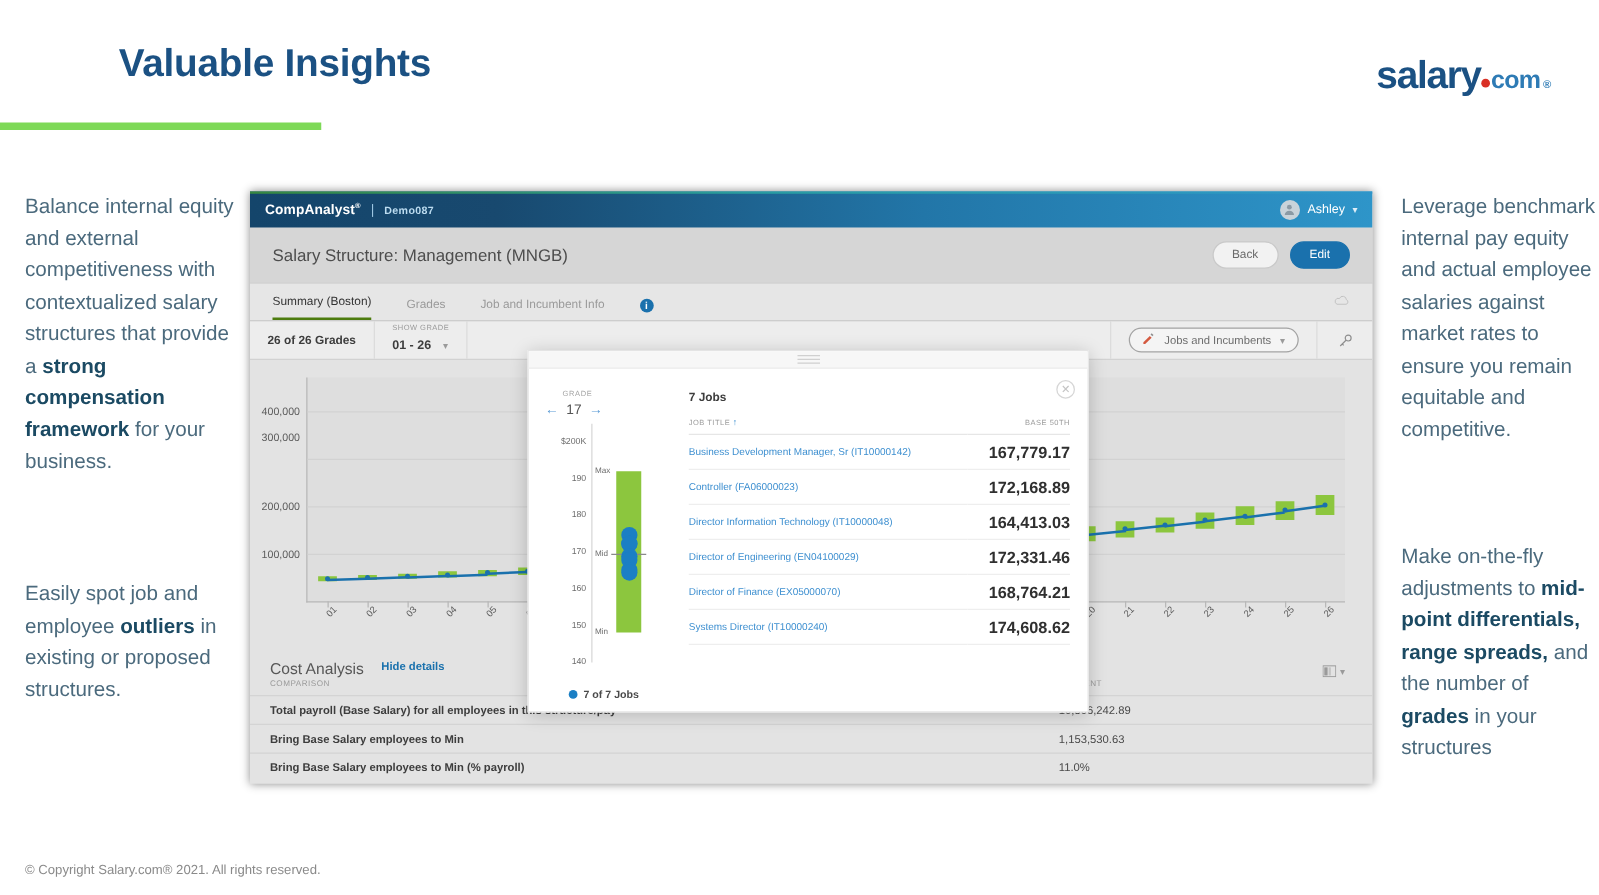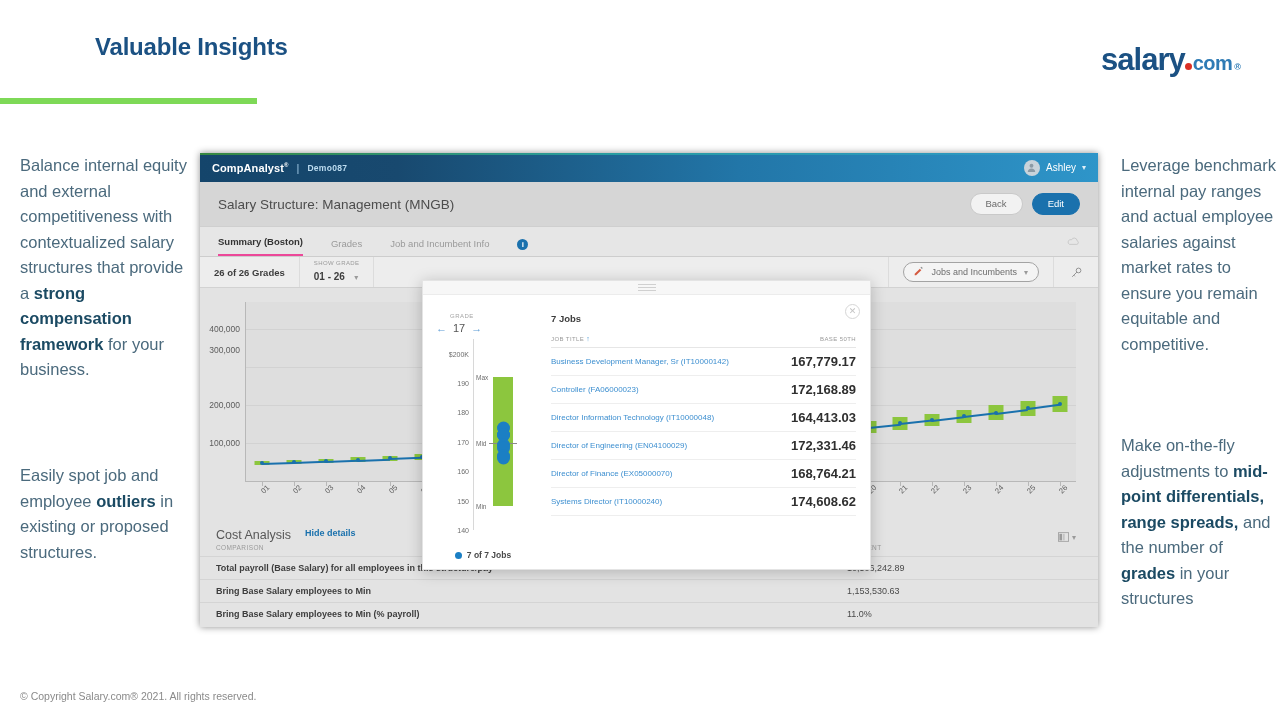--- a/index.html
+++ b/index.html
@@ -4,21 +4,21 @@
 <style>
   html,body{margin:0;padding:0;}
   body{
     width:1279px;height:716px;background:#ffffff;overflow:hidden;position:relative;
     font-family:"Liberation Sans", sans-serif;
     -webkit-font-smoothing:antialiased;
   }
   
   .slide-title{
     position:absolute;left:95px;top:33px;
-    font-size:24px;font-weight:bold;color:#1b5183;letter-spacing:-0.2px;
+    font-size:31px;font-weight:bold;color:#1b5183;letter-spacing:-0.2px;
   }
   .title-rule{
     position:absolute;left:0;top:98px;width:257px;height:6px;background:#7ed957;
   }
   .brand{
     position:absolute;right:38px;top:42px;display:flex;align-items:baseline;
   }
   .brand .b1{font-size:31px;font-weight:bold;color:#1b5183;letter-spacing:-1px;}
   .brand .b2{font-size:20px;font-weight:bold;color:#2e7bb5;letter-spacing:-0.5px;position:relative;}
   .brand .dot{
@@ -76,21 +76,21 @@
     border-radius:13px;font-size:9.5px;padding:5px 15px;line-height:1;
   }
   .btn-back{background:#f2f2f2;color:#6b6b6b;border:1px solid #c9c9c9;}
   .btn-edit{background:#1a71ad;color:#fff;border:1px solid #1a71ad;}
 
   .app-tabs{
     height:29px;background:#e6e6e6;display:flex;align-items:flex-end;padding:0 18px;
     border-bottom:1px solid #cdcdcd;position:relative;
   }
   .tab{font-size:9.5px;color:#9a9a9a;padding:0 0 7px 0;margin-right:28px;}
-  .tab.active{color:#333;font-weight:bold;border-bottom:2px solid #ec4899;}
+  .tab.active{color:#333;font-weight:normal;border-bottom:2px solid #4d7c0f;}
   .info-icon{
     width:11px;height:11px;border-radius:50%;background:#1a71ad;color:#fff;
     font-size:8px;font-weight:bold;display:flex;align-items:center;justify-content:center;
     margin-bottom:6px;
   }
   .cloud-icon{margin-left:auto;margin-bottom:5px;opacity:.45;}
 
   .app-filterbar{
     height:30px;background:#ededed;display:flex;align-items:center;
     border-bottom:1px solid #d2d2d2;
@@ -220,21 +220,21 @@
   <span class="b2"><span class="dot"></span><span>com</span></span>
   <span class="reg">®</span>
 </div>
 
 <div class="copy" id="copy-left-1">
   <span>Balance internal equity and external competitiveness with contextualized salary structures that provide a </span><b>strong compensation framework</b><span> for your business.</span>
 </div>
 <div class="copy" id="copy-left-2">
   <span>Easily spot job and employee </span><b>outliers</b><span> in existing or proposed structures.</span>
 </div>
-<div class="copy" id="copy-right-1">Leverage benchmark internal pay ranges and actual employee salaries against market rates to ensure you remain equitable and competitive.</div>
+<div class="copy" id="copy-right-1">Leverage benchmark internal pay equity and actual employee salaries against market rates to ensure you remain equitable and competitive.</div>
 <div class="copy" id="copy-right-2">
   <span>Make on-the-fly adjustments to </span><b>mid-point differentials, range spreads,</b><span> and the number of </span><b>grades</b><span> in your structures</span>
 </div>
 
 <div class="copyright">© Copyright Salary.com® 2021. All rights reserved.</div>
 
 <div class="app">
 
   <div class="app-topbar">
     <div class="grad-accent"></div>

